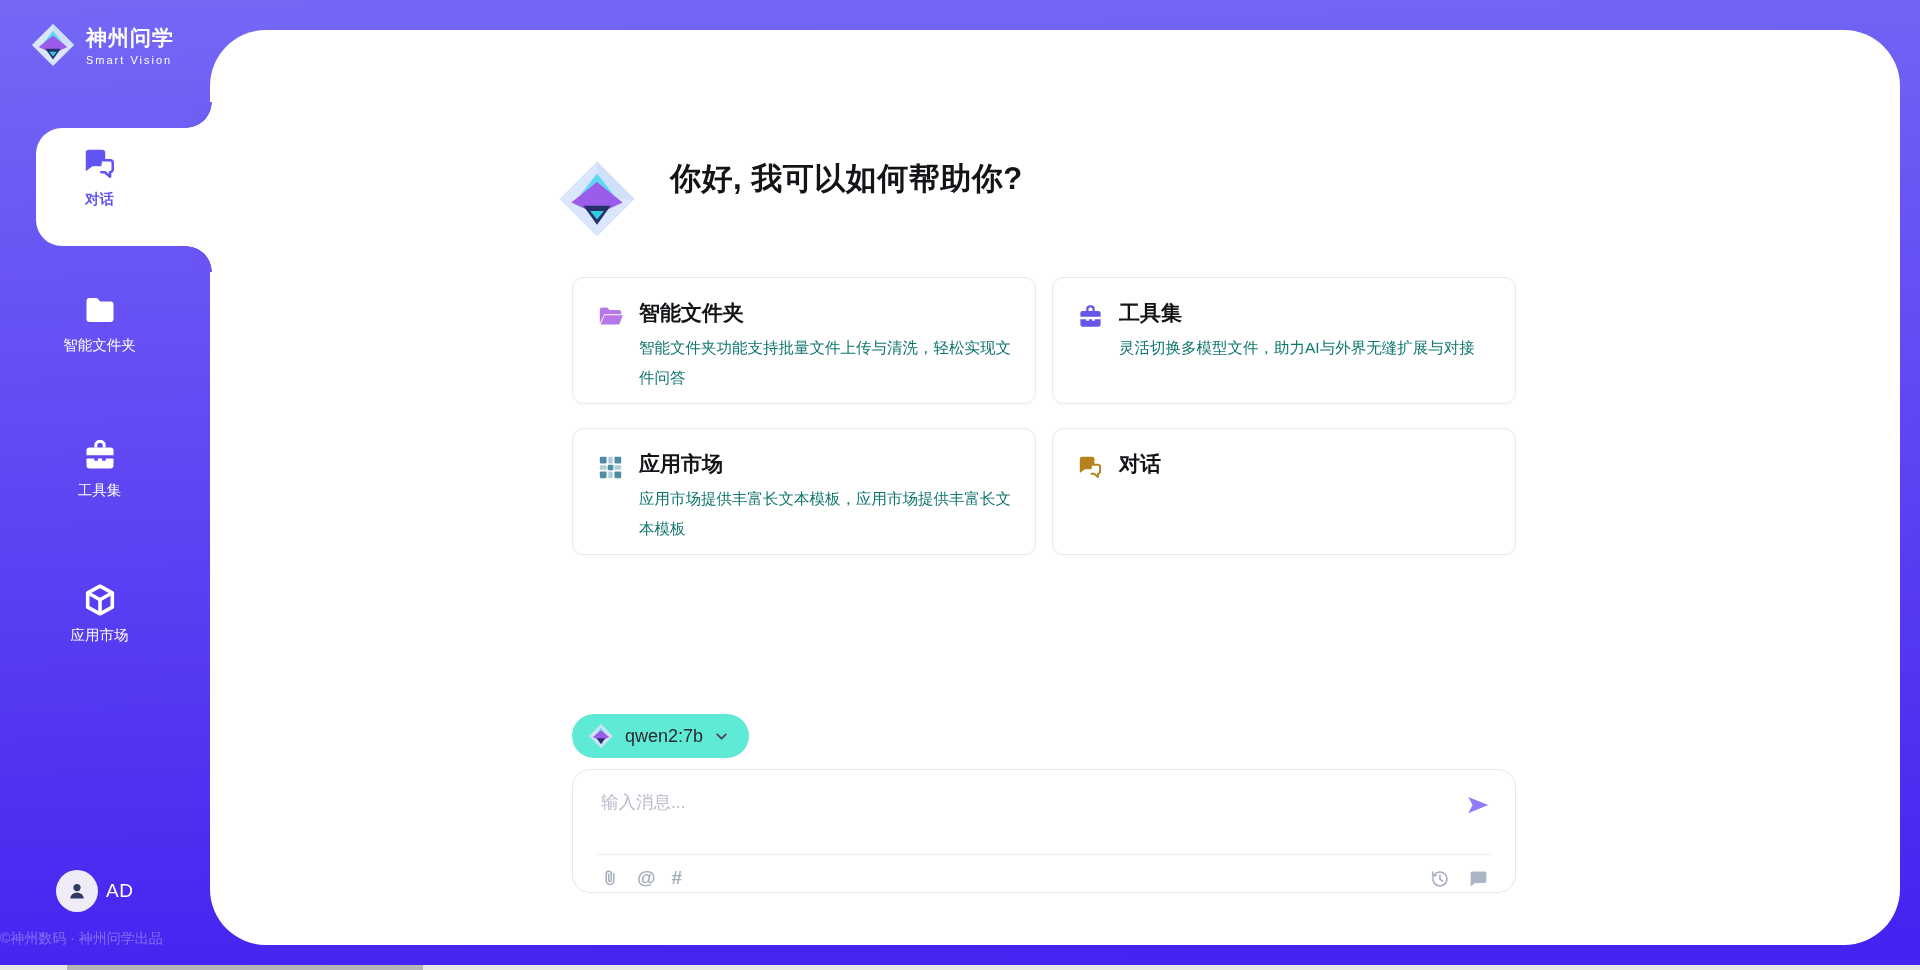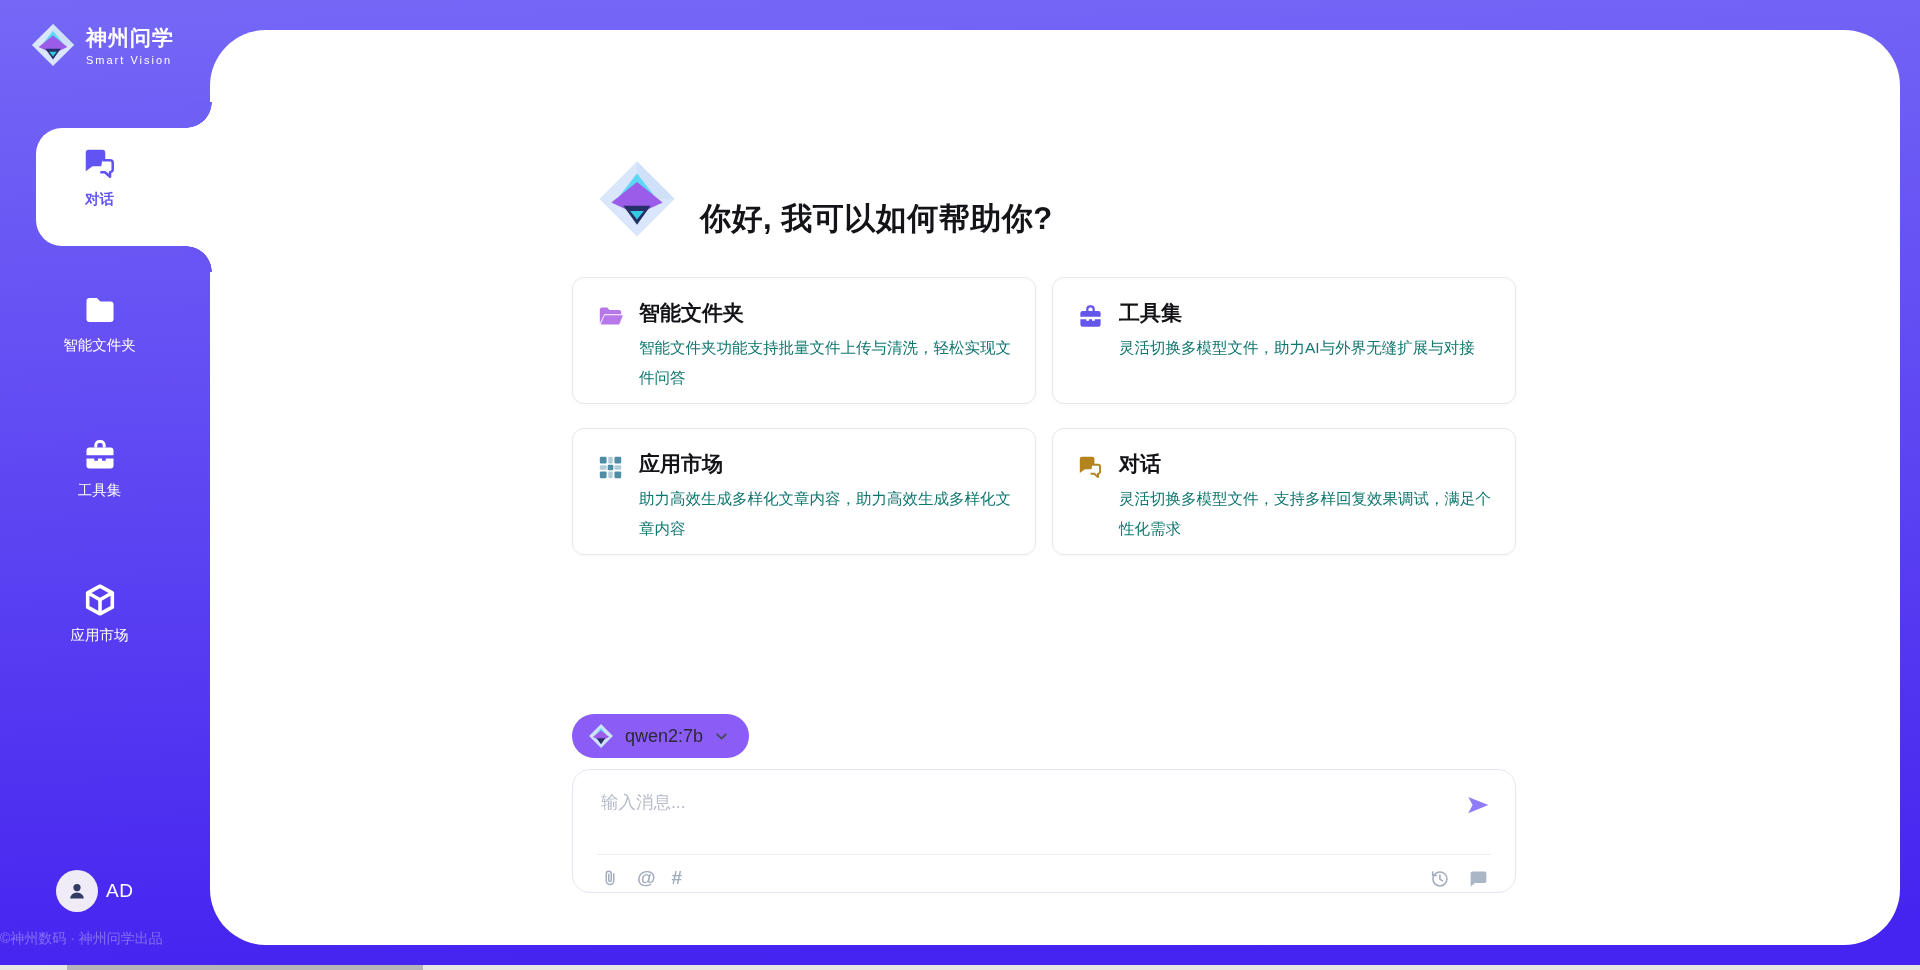--- a/index.html
+++ b/index.html
@@ -36,36 +36,36 @@
   .nav-item .nicon { display:block; margin:0 auto 8px auto; width:36px; height:36px; }
   .nav-label { font-size:14.5px; color:#ffffff; }
   .nav-item.active .nav-label { color:#6355f2; font-weight:600; }
 
   .user-row { position:absolute; left:56px; top:870px; display:flex; align-items:center; gap:8px; cursor:pointer; }
   .avatar { width:42px; height:42px; border-radius:50%; background:#efecf8; display:flex; align-items:center; justify-content:center; }
   .user-name { color:#fff; font-size:19px; letter-spacing:0.5px; }
   .side-footer { position:absolute; left:0; top:930px; font-size:14px; color:rgba(255,255,255,0.32); white-space:nowrap; }
 
   
-  .hero { position:absolute; left:596px; top:158px; display:flex; align-items:flex-end; gap:22px; }
+  .hero { position:absolute; left:556px; top:158px; display:flex; align-items:flex-start; gap:32px; }
   .hero .logo { width:82px; height:82px; }
   .hero h1 { font-size:31px; font-weight:700; color:#141418; letter-spacing:0.5px; }
 
   
   .cards { position:absolute; left:572px; top:277px; width:944px;
     display:grid; grid-template-columns:464px 464px; grid-auto-rows:127px; column-gap:16px; row-gap:24px; }
   .card { background:#fff; border:1px solid #e9e8f0; border-radius:12px; position:relative; cursor:pointer;
     box-shadow:0 1px 3px rgba(40,40,80,0.04); }
   .card .cicon { position:absolute; left:24px; top:25px; width:27px; height:27px; }
   .card .ctitle { position:absolute; left:66px; top:21px; font-size:21px; font-weight:700; color:#141418; }
   .card .cdesc { position:absolute; left:66px; top:55px; right:18px; font-size:15.5px; color:#0f766e; line-height:30px; }
 
   
   .model-pill { position:absolute; left:572px; top:714px; height:44px; border-radius:22px;
-    background:#8b5cf6; display:inline-flex; align-items:center; gap:11px; padding:0 20px 0 16px; cursor:pointer; }
+    background:#5eead4; display:inline-flex; align-items:center; gap:11px; padding:0 20px 0 16px; cursor:pointer; }
   .model-pill .logo { width:26px; height:26px; }
   .model-name { font-size:18px; color:#2a2a33; }
 
   
   .composer { position:absolute; left:572px; top:769px; width:944px; height:124px;
     background:#fff; border:1.5px solid #e7e5f0; border-radius:18px; }
   .composer textarea {
     position:absolute; left:28px; top:20px; width:830px; height:56px; border:none; outline:none; resize:none;
     font-family:"Liberation Sans","DejaVu Sans",sans-serif; font-size:17.5px; color:#333; background:transparent; }
   .composer textarea::placeholder { color:#b8bcc9; }
@@ -199,30 +199,29 @@
           <rect x="2.5" y="15.5" width="6" height="6" rx="1"></rect>
           <rect x="15.5" y="15.5" width="6" height="6" rx="1"></rect>
           <rect x="9.5" y="9.5" width="5" height="5" rx="1"></rect>
           <rect x="10" y="2.5" width="4" height="6" rx="1" opacity="0.45"></rect>
           <rect x="10" y="15.5" width="4" height="6" rx="1" opacity="0.45"></rect>
           <rect x="2.5" y="10" width="6" height="4" rx="1" opacity="0.45"></rect>
           <rect x="15.5" y="10" width="6" height="4" rx="1" opacity="0.45"></rect>
         </g>
       </svg>
       <div class="ctitle">应用市场</div>
-      <div class="cdesc">助力高效生成多样化文章内容，助力高效生成多样化文章内容</div>
+      <div class="cdesc">应用市场提供丰富长文本模板，应用市场提供丰富长文本模板</div>
     </div>
 
     <div class="card">
       <svg class="cicon" viewBox="0 0 24 24">
         <path d="M2.5 4.5a2 2 0 0 1 2-2h9a2 2 0 0 1 2 2v7a2 2 0 0 1-2 2H7l-4.5 3.4z" fill="#b5831d"></path>
         <path d="M13.5 9.5h5.2a1.8 1.8 0 0 1 1.8 1.8v4.4a1.8 1.8 0 0 1-1.8 1.8v3l-3.4-3h-3.1" fill="#fff" stroke-width="1.7" stroke-linejoin="round" stroke="#b5831d"></path>
       </svg>
       <div class="ctitle">对话</div>
-      <div class="cdesc">灵活切换多模型文件，支持多样回复效果调试，满足个性化需求</div>
     </div>
   </div>
 
   <div class="model-pill">
     <svg class="logo" viewBox="0 0 48 48">
       <polygon points="24,2 46,24 24,46 2,24" fill="#cfe0f9"></polygon>
       <polygon points="24,9 34,22 14,22" fill="#5cd8f6"></polygon>
       <polygon points="24,14 39,26 24,33 9,26" fill="#9a5ce9"></polygon>
       <polygon points="16,28 32,28 24,39" fill="#253069"></polygon>
     </svg>

